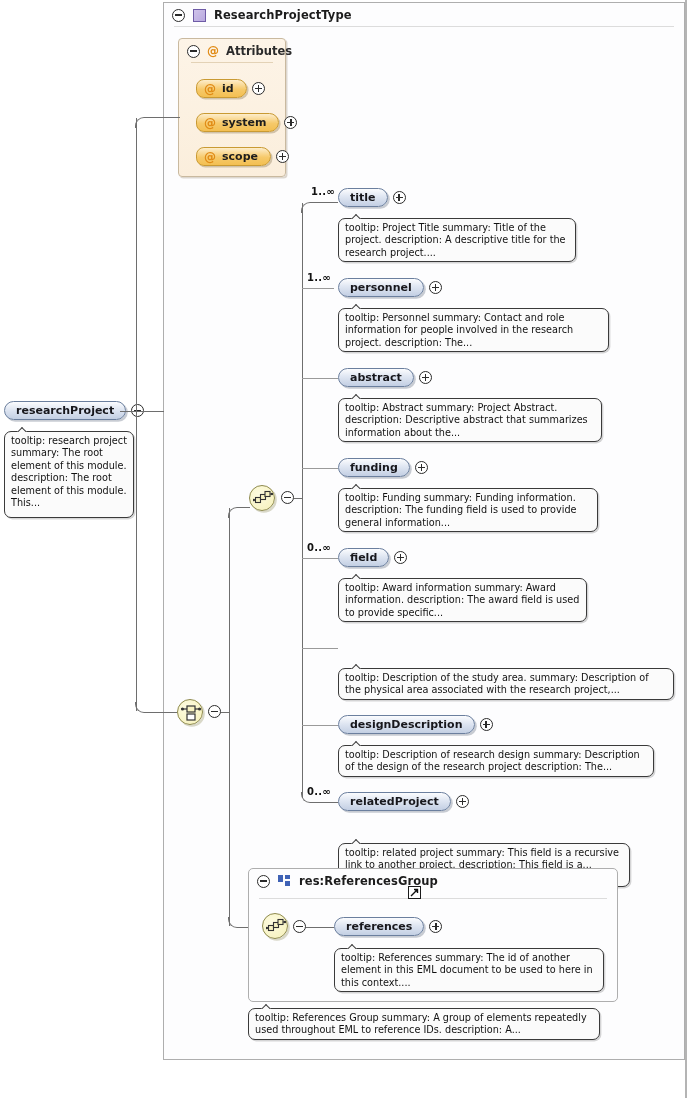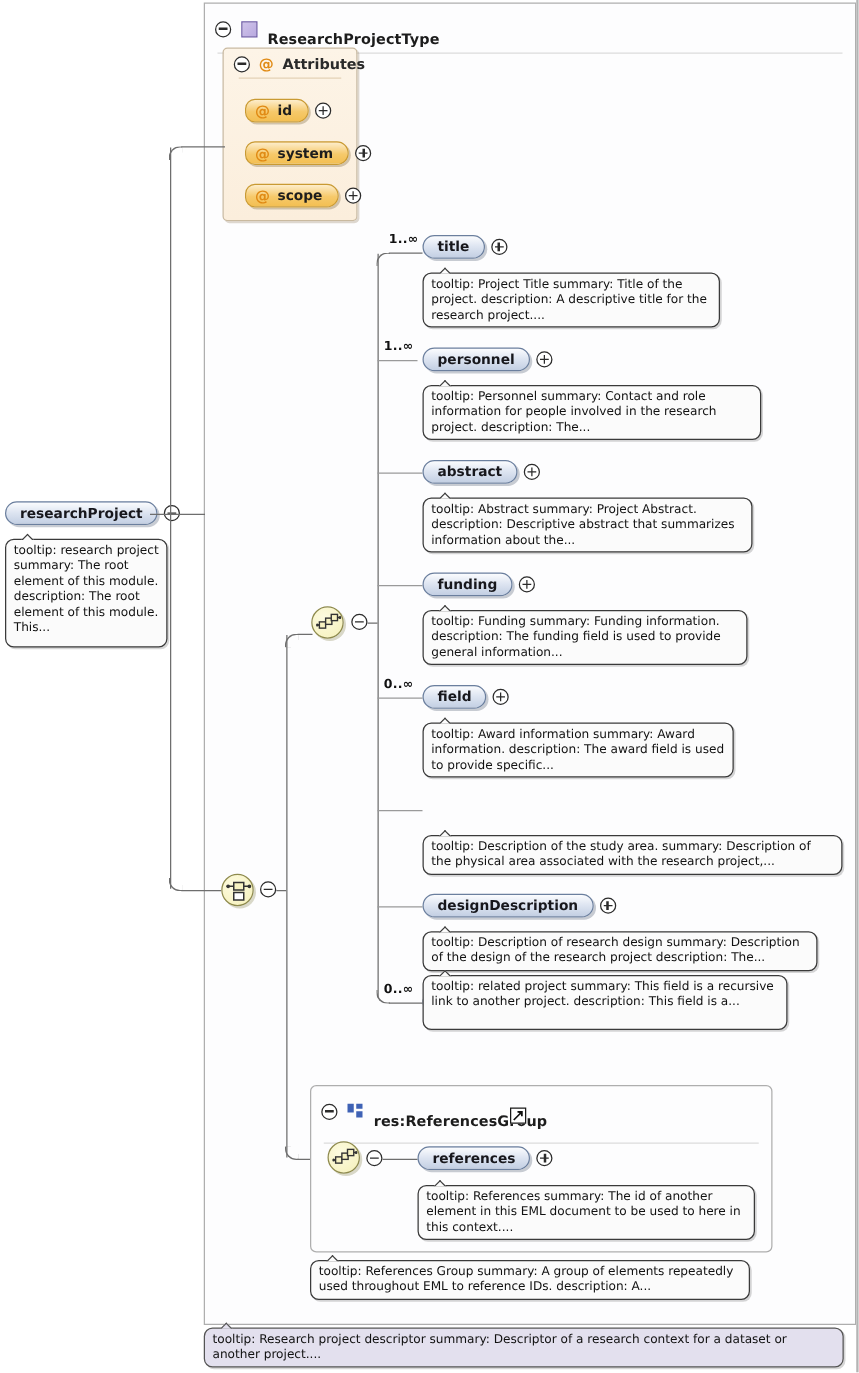--- a/index.html
+++ b/index.html
@@ -15,21 +15,21 @@
   
   .elbow{position:absolute;border:1.4px solid #6e6e6e;border-right:none;border-bottom:none;
          border-top-left-radius:9px;width:10px;height:10px;}
   .elbow-bl{position:absolute;border:1.4px solid #6e6e6e;border-right:none;border-top:none;
          border-bottom-left-radius:9px;width:10px;height:10px;}
 
   
   .typebox{position:absolute;border:1px solid #aeaeae;background:#fdfdfe;box-sizing:border-box;}
   .typebox > .hdr{display:flex;align-items:center;gap:8px;padding:5px 8px 4px 8px;}
   .typebox > .hdrline{height:1px;background:#dcdcdc;margin:0 10px;}
-  .hdr-label{font-size:11.5px;font-weight:bold;color:#1c1c1c;letter-spacing:.1px;margin-top:16px;}
+  .hdr-label{font-size:11.5px;font-weight:bold;color:#1c1c1c;letter-spacing:.1px;}
 
   
   .circ{width:13px;height:13px;border-radius:50%;border:1.2px solid #2b2b2b;background:#fff;
         display:inline-flex;align-items:center;justify-content:center;flex:0 0 auto;
         box-sizing:border-box;}
   .circ::before{content:"";display:block;width:7px;height:1.3px;background:#2b2b2b;}
   .circ.plus{position:relative;}
   .circ.plus::after{content:"";position:absolute;width:1.3px;height:7px;background:#2b2b2b;}
 
   
@@ -263,21 +263,21 @@
   <div class="tip" style="left:338px;top:745px;width:316px;height:32px;">
     <span class="beak"></span>
     <span>tooltip: Description of research design summary: Description of the design of the research project description: The...</span>
   </div>
 
   <span class="card" style="left:307px;top:786px;">0..∞</span>
   <div class="elrow" style="left:338px;top:792px;">
     <span class="pill-el">relatedProject</span>
     <span class="circ plus"></span>
   </div>
-  <div class="tip" style="left:338px;top:780px;width:292px;height:44px;">
+  <div class="tip" style="left:338px;top:843px;width:292px;height:44px;">
     <span class="beak"></span>
     <span>tooltip: related project summary: This field is a recursive link to another project. description: This field is a...</span>
   </div>
 
   <div class="typebox" style="left:248px;top:868px;width:370px;height:134px;border-radius:5px;">
     <div class="hdr">
       <span class="circ"></span>
       <span class="glyph-group">
           <i></i>
           <i></i>
@@ -315,18 +315,14 @@
   <div class="tip" style="left:248px;top:1008px;width:352px;height:32px;">
     <span class="beak"></span>
     <span>tooltip: References Group summary: A group of elements repeatedly used throughout EML to reference IDs. description: A...</span>
   </div>
 
   <div class="tip" style="left:334px;top:948px;width:270px;height:44px;">
     <span class="beak"></span>
     <span>tooltip: References summary: The id of another element in this EML document to be used to here in this context....</span>
   </div>
 
-  <div class="tip lav" style="left:163px;top:1062px;width:512px;height:32px;">
-    <span class="beak"></span>
-    <span>tooltip: Research project descriptor summary: Descriptor of a research context for a dataset or another project....</span>
-  </div>
 
 </div>
 
 </body></html>

